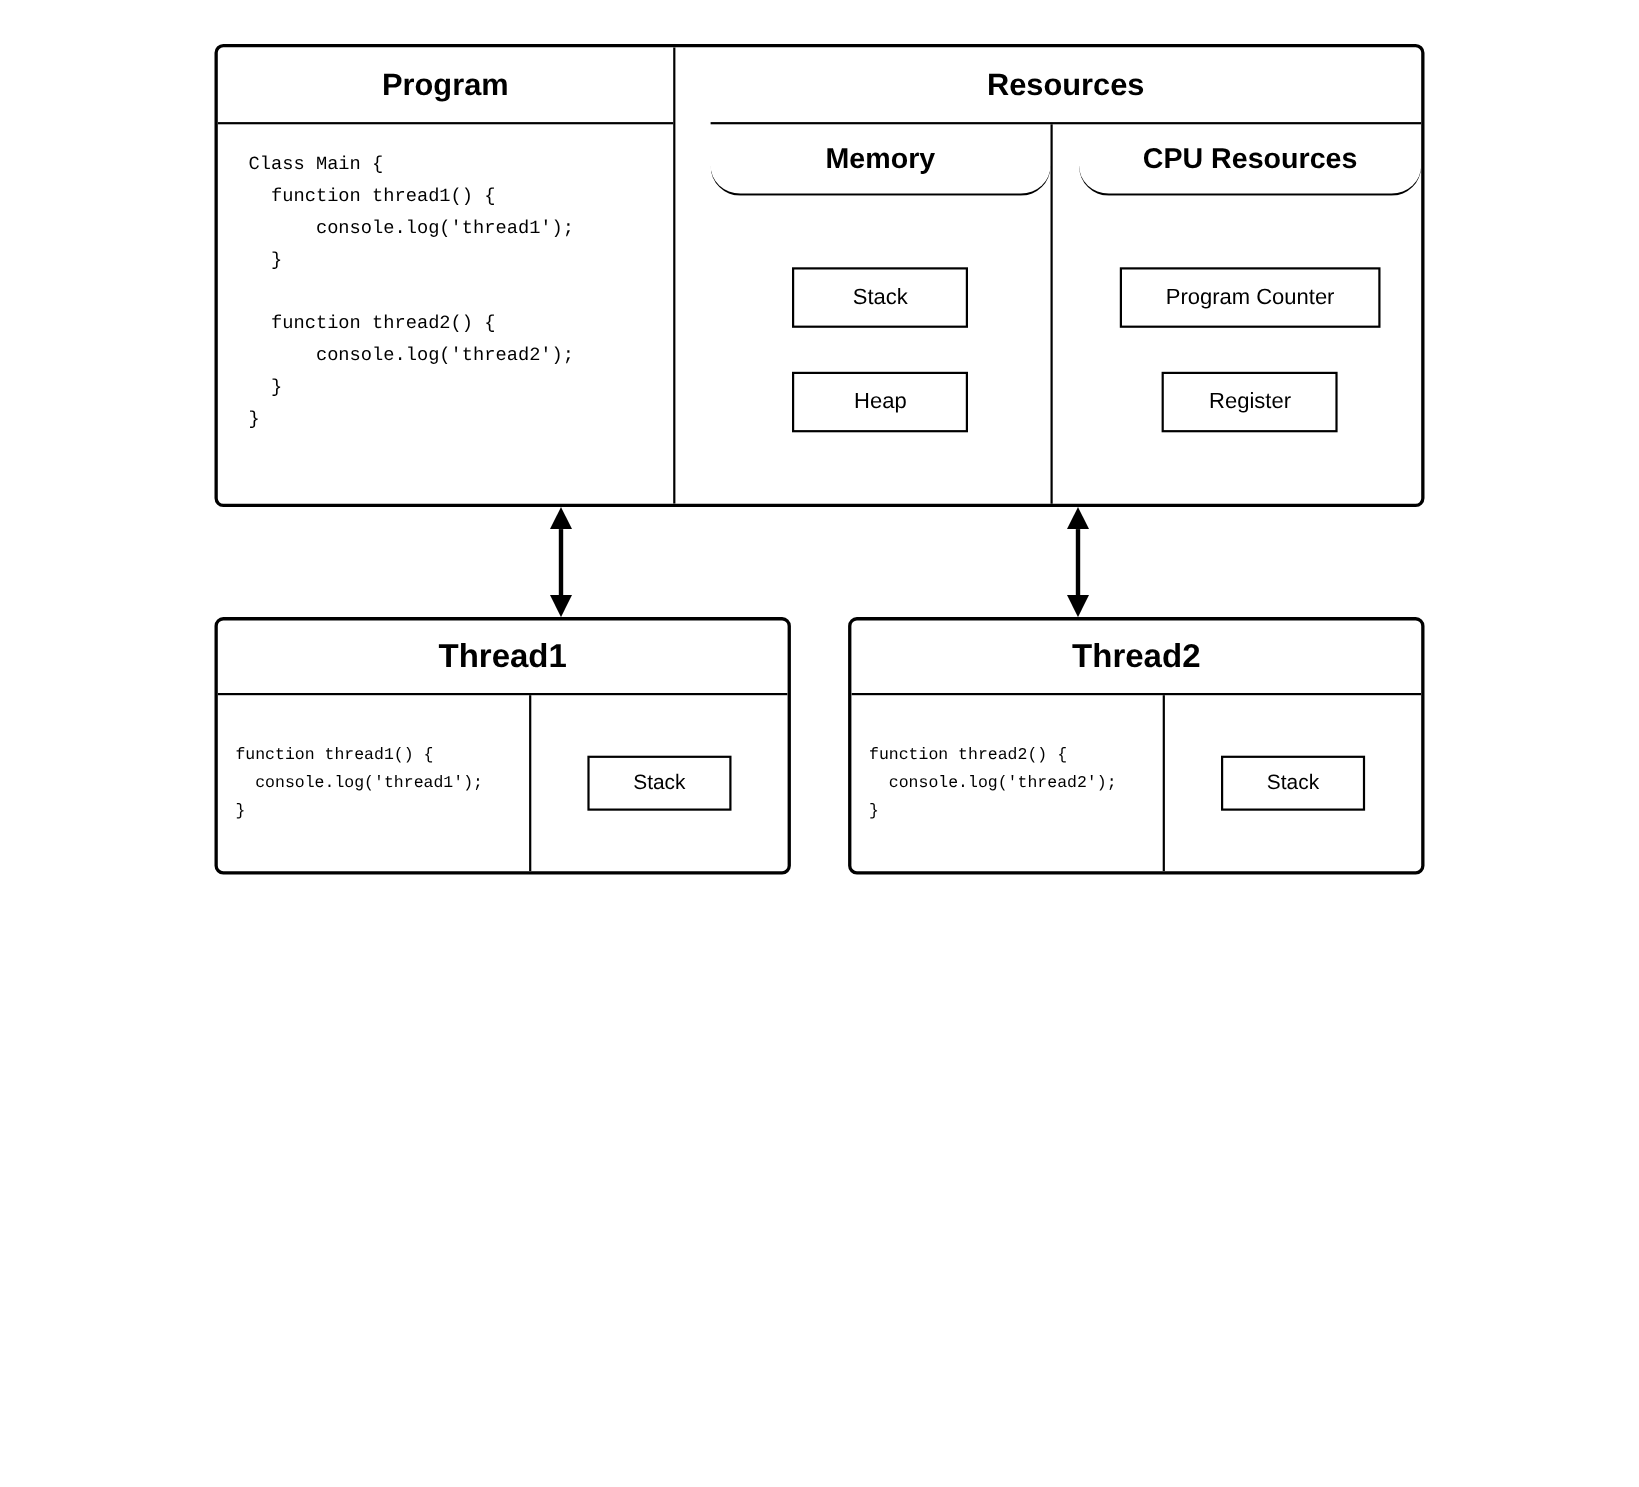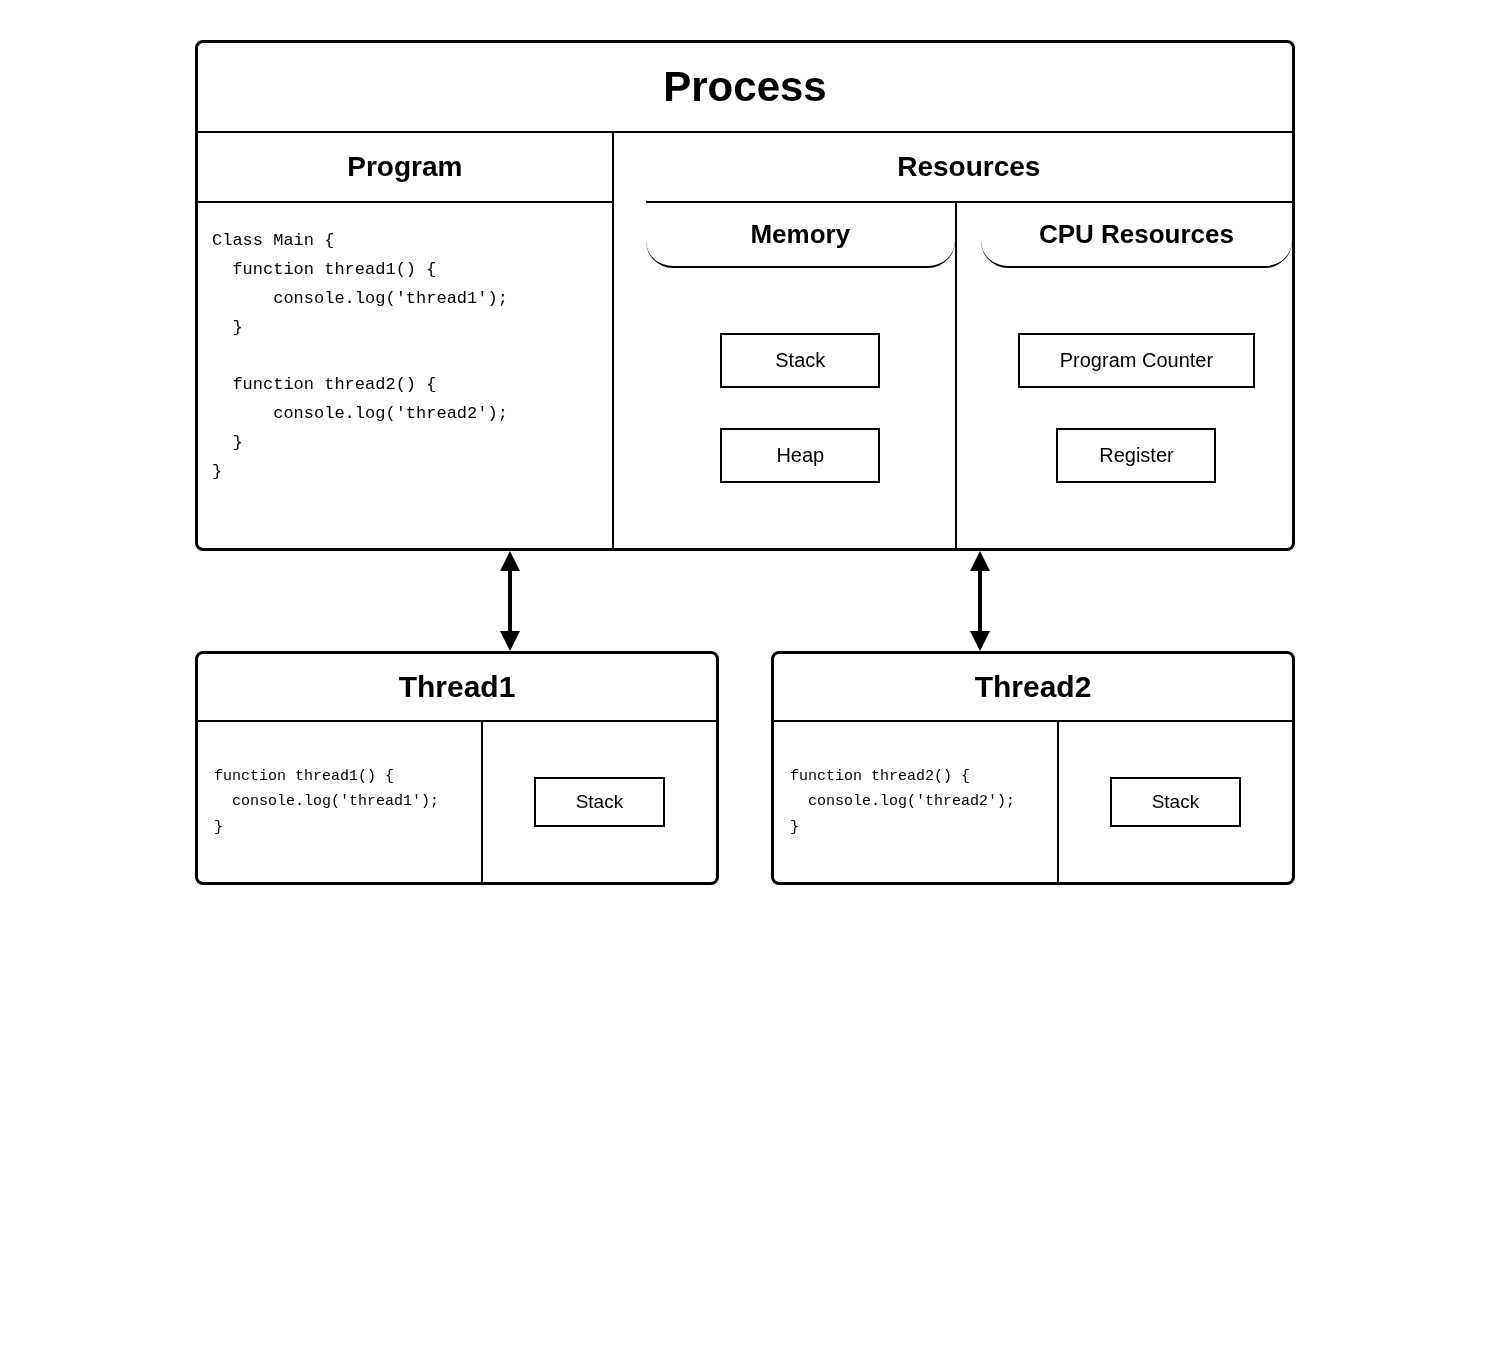--- a/index.html
+++ b/index.html
@@ -59,21 +59,21 @@
 
     .column-header {
       text-align: center;
       font-size: 28px;
       font-weight: bold;
       padding: 18px;
       border-bottom: 2px solid #000;
     }
 
     .program-code {
-      padding: 24px 14px;
+      padding: 24px 28px;
       font-family: 'Courier New', monospace;
       font-size: 17px;
       line-height: 1.7;
       white-space: pre;
     }
 
     .resources-inner {
       display: flex;
       width: 100%;
       height: 100%;
@@ -192,21 +192,20 @@
       font-size: 19px;
       text-align: center;
     }
   </style>
 </head>
 <body>
 
 <div class="diagram-container">
 
   <div class="process-box">
-    <div class="process-title">Process</div>
     <div class="process-columns">
 
       <div class="program-column">
         <div class="column-header">Program</div>
         <div class="program-code">Class Main {
   function thread1() {
       console.log('thread1');
   }
 
   function thread2() {

